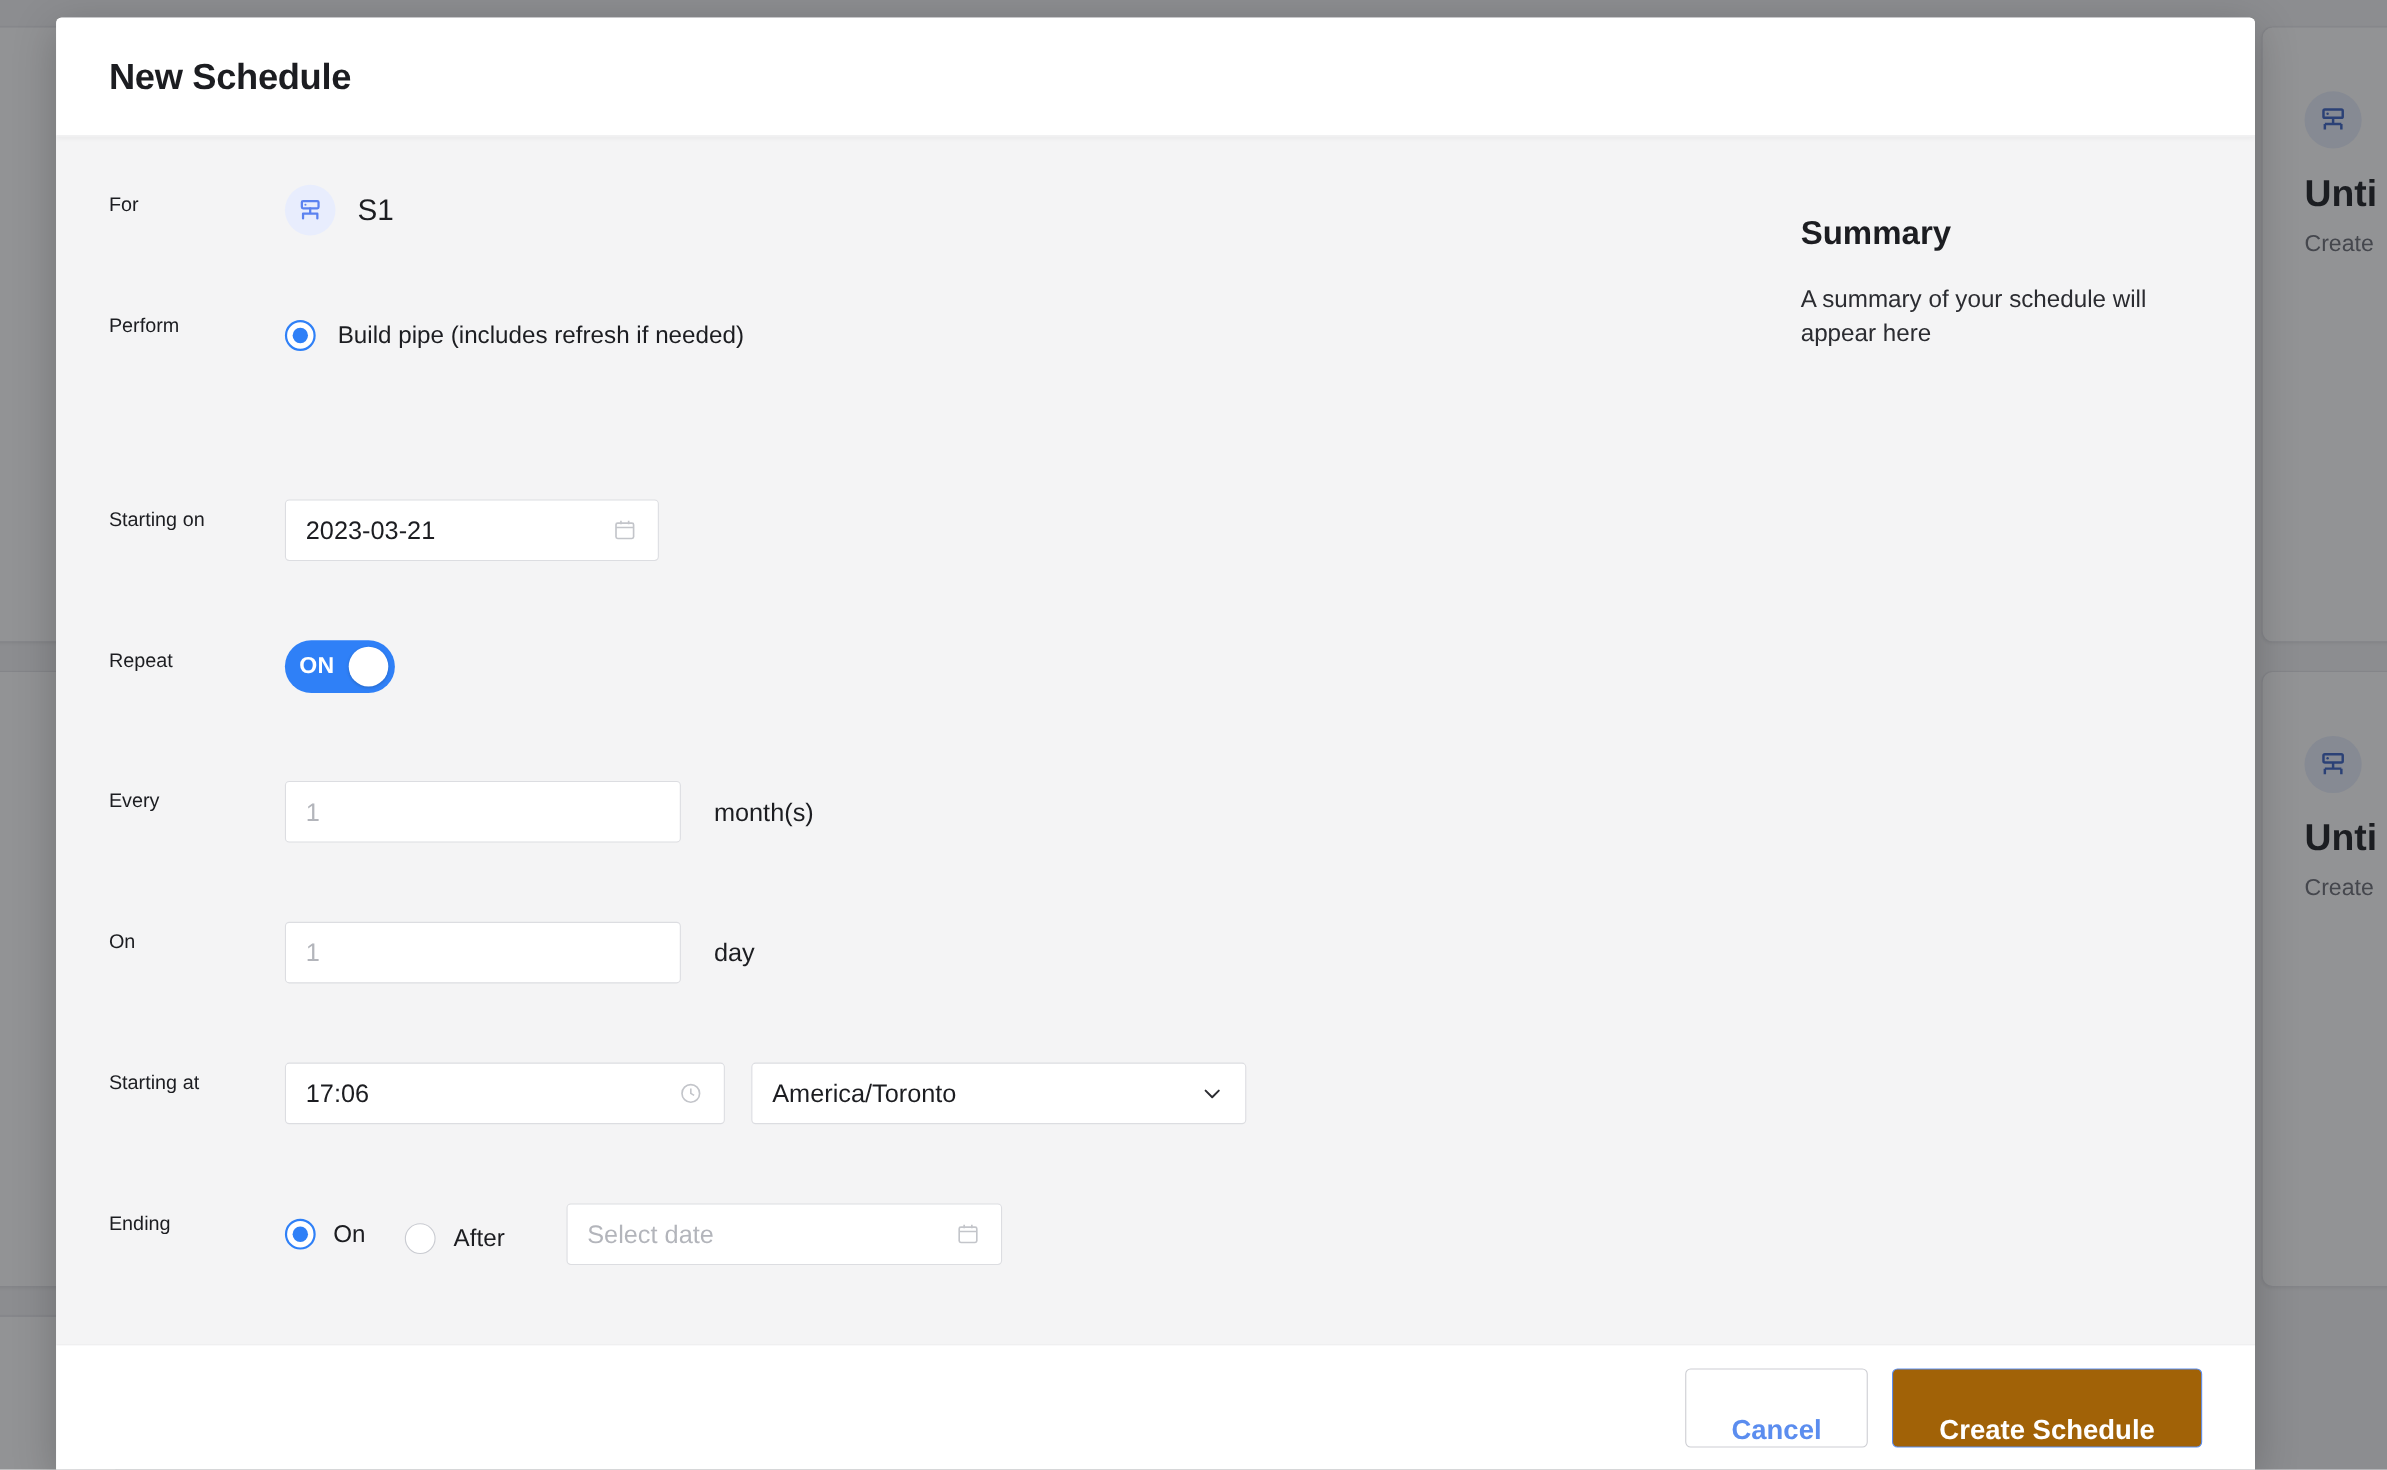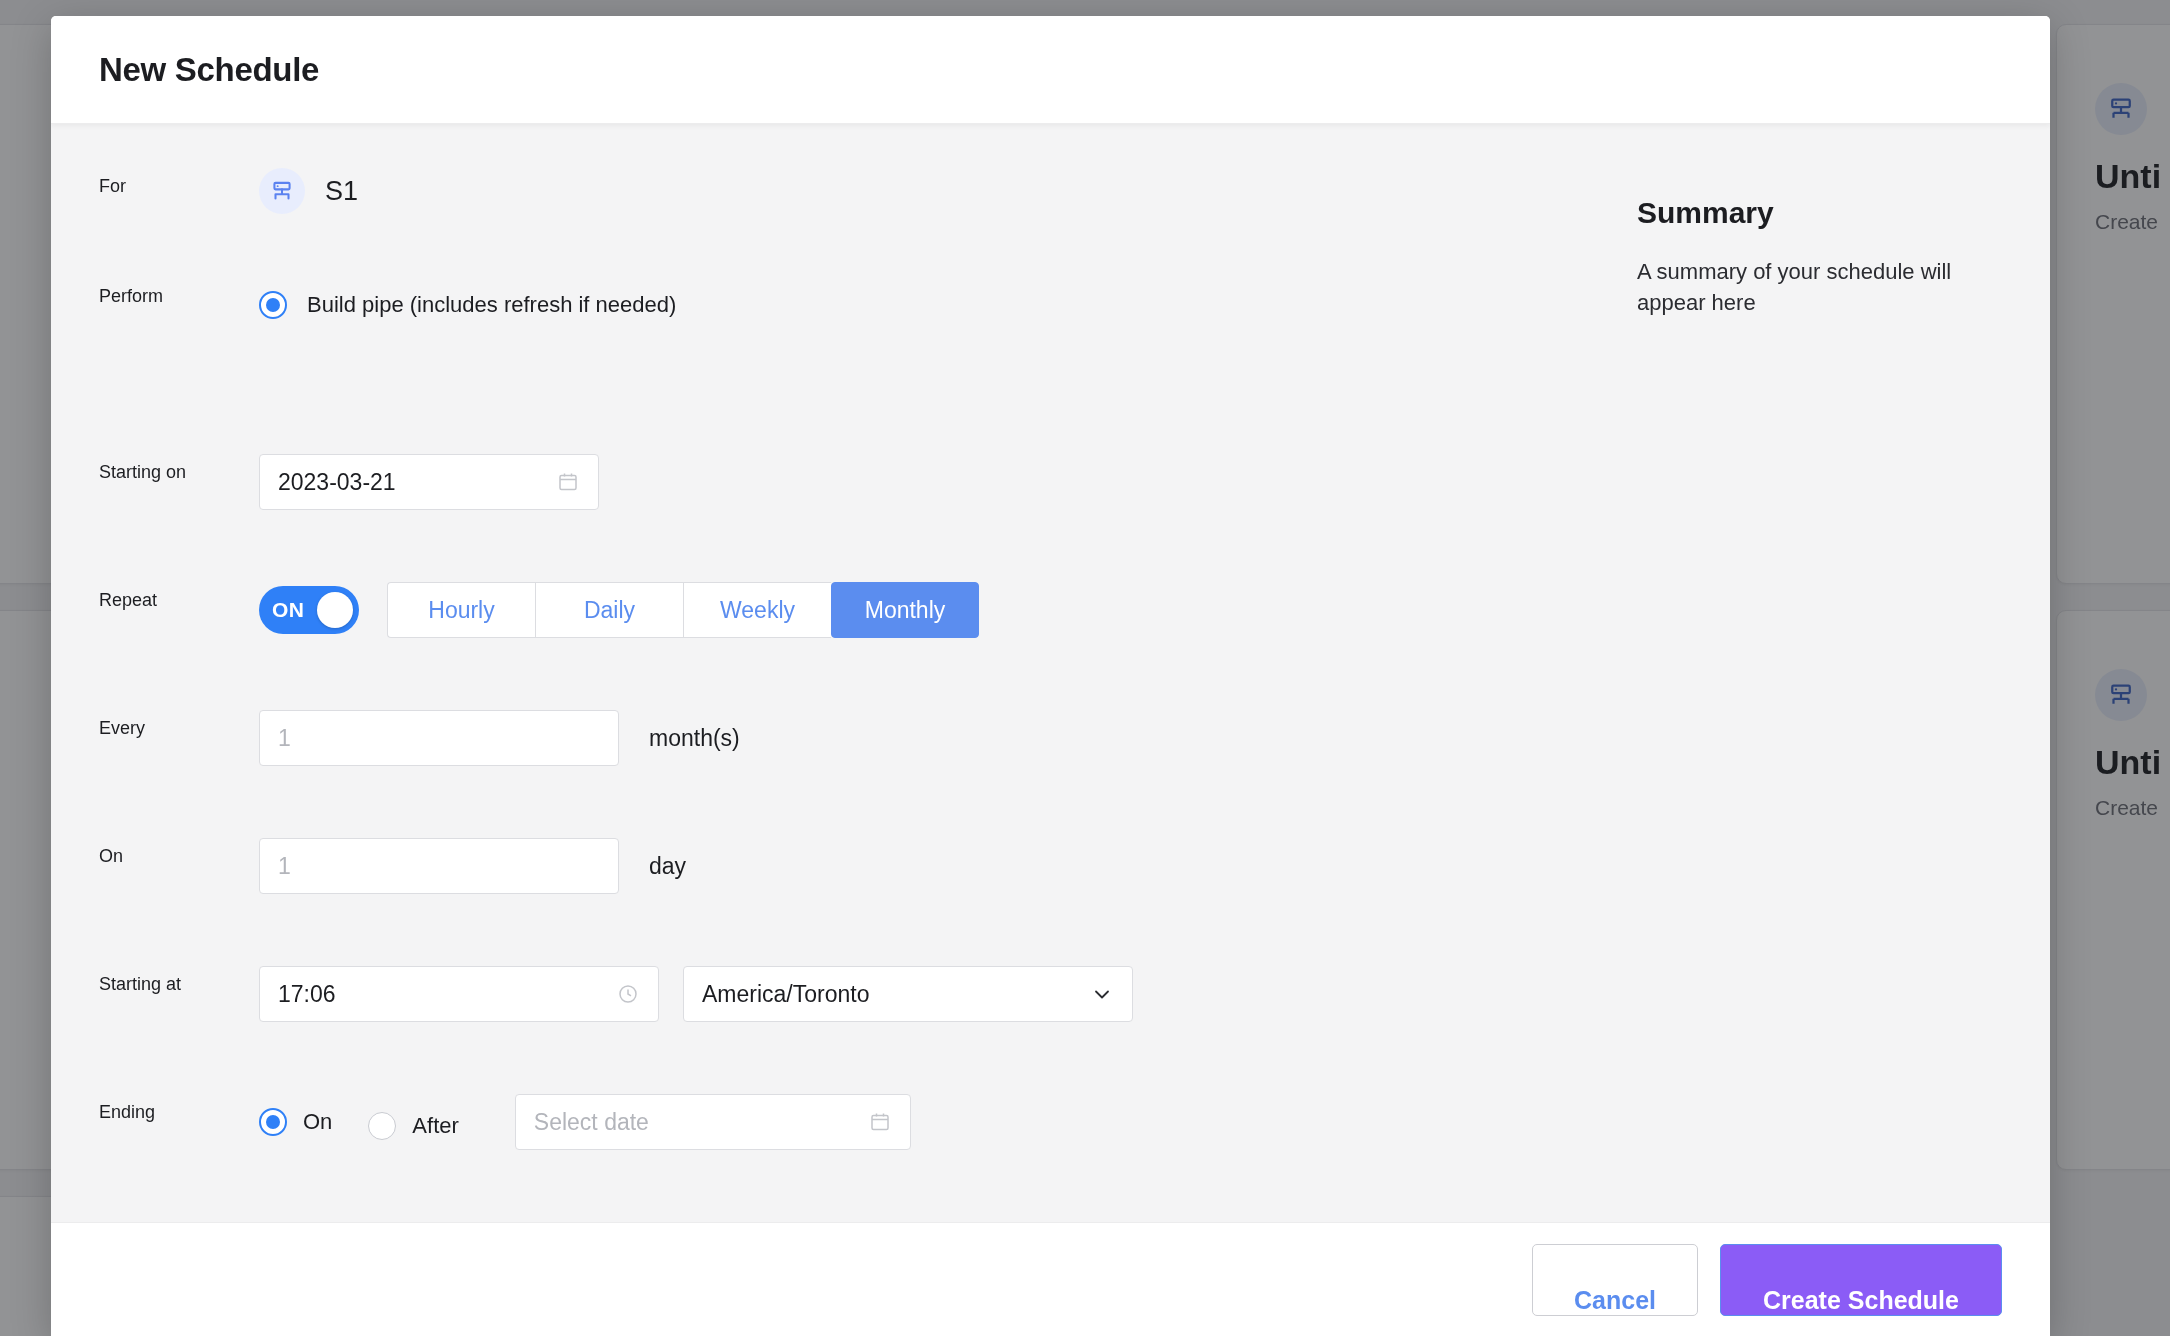--- a/index.html
+++ b/index.html
@@ -195,21 +195,21 @@
     height: 72px; border-radius: 5px;
     display: flex; align-items: flex-end; justify-content: center;
     font-size: 25px; font-weight: bold;
     cursor: pointer;
   }
   .btn-cancel {
     width: 166px; background: #ffffff;
     border: 1px solid #cdced3; color: #5b8def;
   }
   .btn-primary {
-    width: 282px; background: #8b5cf6;
+    width: 282px; background: #a16207;
     border: 1px solid #5b8def; color: #ffffff;
   }
 </style>
 </head>
 <body>
 
 <div class="bg-app">
 
   <div class="bg-col-left">
     <div class="bg-card"></div>
@@ -297,34 +297,20 @@
       </div>
 
       <div class="row r-repeat">
         <div class="row-label">Repeat</div>
         <div class="row-ctl">
           <div class="inline" style="gap:0">
             <div class="toggle">
               <span class="toggle-label">ON</span>
               <span class="toggle-knob"></span>
             </div>
-            <div class="tabs">
-              <div class="tab">
-                  <span>Hourly</span>
-                </div>
-              <div class="tab">
-                  <span>Daily</span>
-                </div>
-              <div class="tab">
-                  <span>Weekly</span>
-                </div>
-              <div class="tab active">
-                  <span>Monthly</span>
-                </div>
-            </div>
           </div>
         </div>
       </div>
 
       <div class="row r-every">
         <div class="row-label">Every</div>
         <div class="row-ctl">
           <div class="inline">
             <div class="input w-num">
               <span class="ph">1</span>

